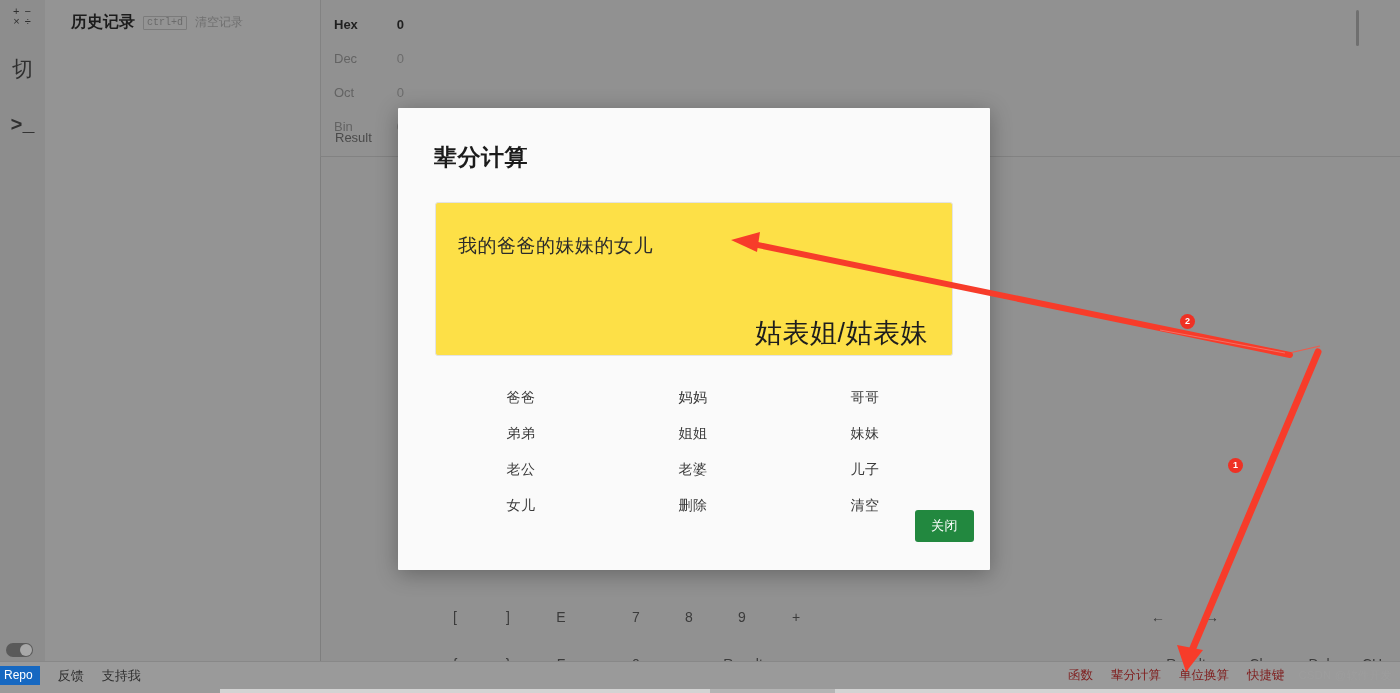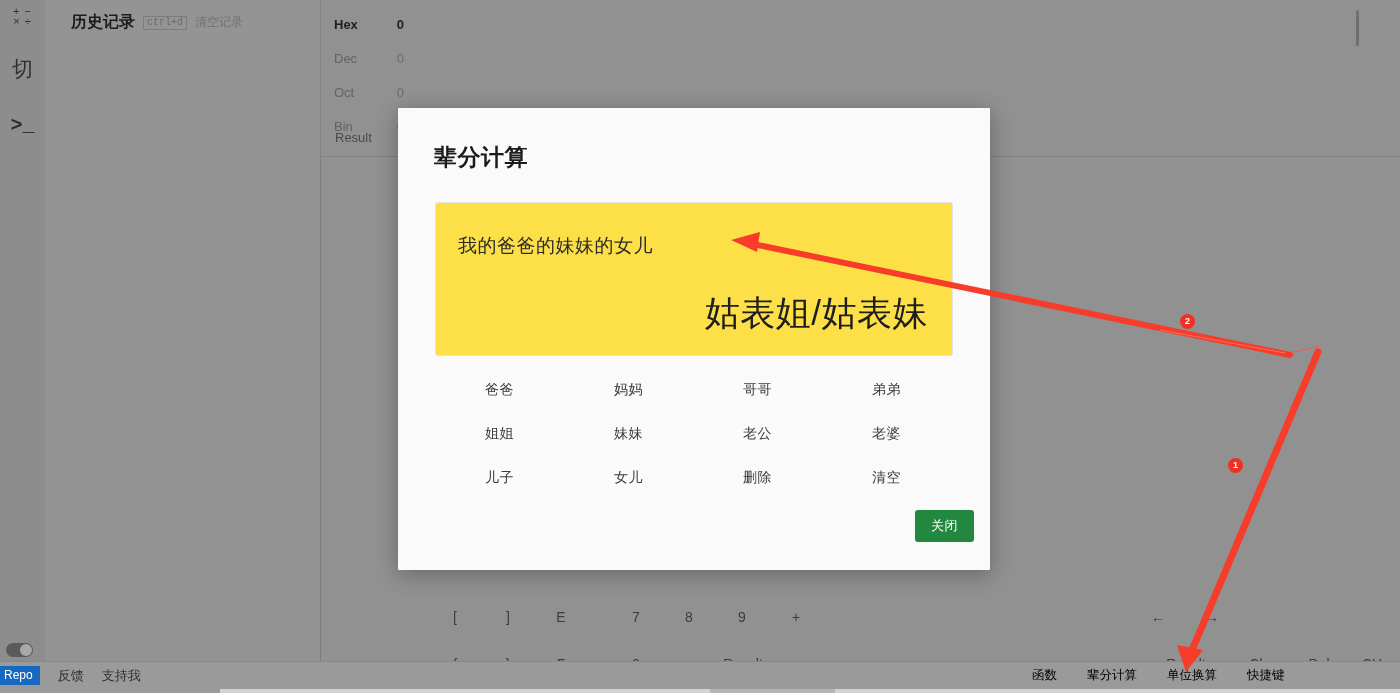--- a/index.html
+++ b/index.html
@@ -206,21 +206,21 @@
     color: #303030;
     margin-left: 18px;
   }
   .status-right {
     position: absolute;
     right: 8px; top: 5px;
     display: flex;
     align-items: center;
     gap: 14px;
   }
-  .status-right .status-link { margin-left: 16px; font-size: 12.5px; color:#000000;}
+  .status-right .status-link { margin-left: 4px; font-size: 12.5px; color:#7f1d1d;}
   .watermark {
     font-size: 11px;
     color: #9d9d9d;
     letter-spacing: .4px;
   }
   .scroll-horz {
     position: absolute;
     left: 220px;
     bottom: 0;
     width: 1180px;
@@ -265,32 +265,32 @@
   }
   .calc-expr {
     position: absolute;
     left: 22px; top: 30px;
     font-size: 19px;
     color: #2b2b2b;
     letter-spacing: .5px;
   }
   .calc-result {
     position: absolute;
-    right: 24px; bottom: 18px;
-    font-size: 35px;
+    right: 24px; bottom: 4px;
+    font-size: 27px;
     color: #1e1e1e;
     letter-spacing: .5px;
   }
   .kin-grid {
     position: absolute;
-    left: 37px; top: 272px;
+    left: 37px; top: 280px;
     width: 516px;
     display: grid;
-    grid-template-columns: repeat(4, 1fr);
-    row-gap: 26px;
+    grid-template-columns: repeat(3, 1fr);
+    row-gap: 18px;
   }
   .kin-btn {
     text-align: center;
     font-size: 14px;
     color: #3a3a3a;
     letter-spacing: .5px;
     cursor: pointer;
     line-height: 18px;
   }
   .modal-footer {

